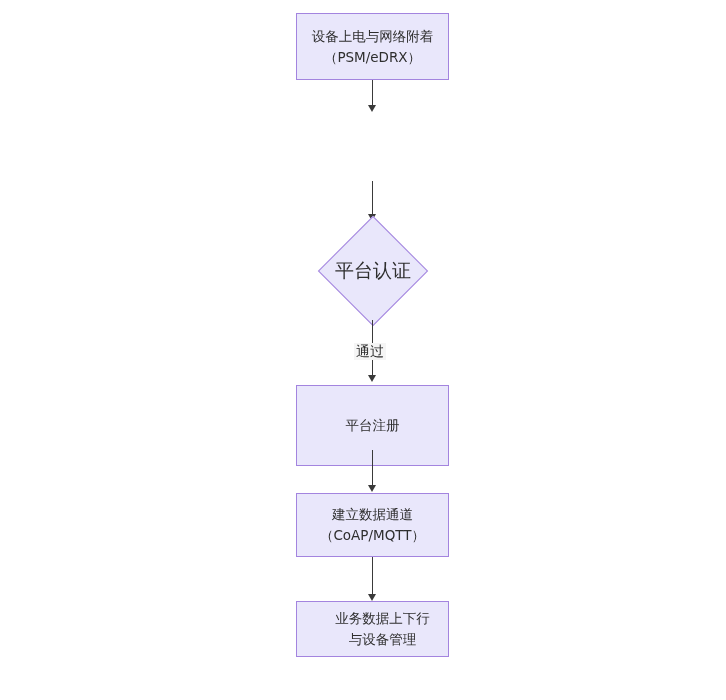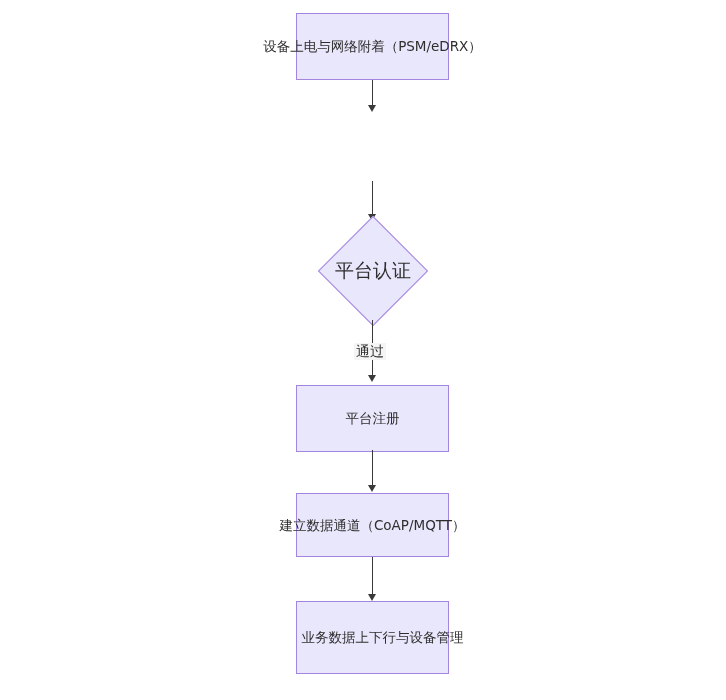--- a/index.html
+++ b/index.html
@@ -21,21 +21,21 @@
     top: 0;
     width: 726px;
     height: 700px;
   }
 
   
   .node {
     position: absolute;
     box-sizing: border-box;
     display: flex;
-    flex-direction: row;
+    flex-direction: column;
     align-items: center;
     justify-content: center;
     background: #e9e7fb;
     border: 1px solid #a384df;
     color: #2e2e2e;
     font-size: 13.5px;
     line-height: 21px;
     text-align: center;
     white-space: nowrap;
   }
@@ -112,33 +112,33 @@
   <div class="connector" style="left:372px; top:181px; height:34px;"></div>
   <div class="arrowhead" style="left:368px; top:214px;"></div>
 
   <div class="node-decision" style="left:334px; top:232px;"></div>
   <div class="node-decision-label" style="left:303px; top:260px;">平台认证</div>
 
   <div class="connector" style="left:372px; top:320px; height:56px;"></div>
   <div class="arrowhead" style="left:368px; top:375px;"></div>
   <div class="edge-label" style="left:354px; top:343px;">通过</div>
 
-  <div class="node node-process" style="left:296px; top:385px; width:153px; height:67px;">
+  <div class="node node-process" style="left:296px; top:385px; width:153px; height:81px;">
     <span class="line">平台注册</span>
   </div>
 
   <div class="connector" style="left:372px; top:450px; height:36px;"></div>
   <div class="arrowhead" style="left:368px; top:485px;"></div>
 
   <div class="node node-process" style="left:296px; top:493px; width:153px; height:64px;">
     <span class="line">建立数据通道</span>
     <span class="line">（CoAP/MQTT）</span>
   </div>
 
   <div class="connector" style="left:372px; top:557px; height:38px;"></div>
   <div class="arrowhead" style="left:368px; top:594px;"></div>
 
-  <div class="node node-process" style="left:296px; top:601px; width:153px; height:73px;padding-left:20px;">
+  <div class="node node-process" style="left:296px; top:601px; width:153px; height:56px;padding-left:20px;">
     <span class="line">业务数据上下行</span>
     <span class="line">与设备管理</span>
   </div>
 
 </div>
 
 </body></html>

